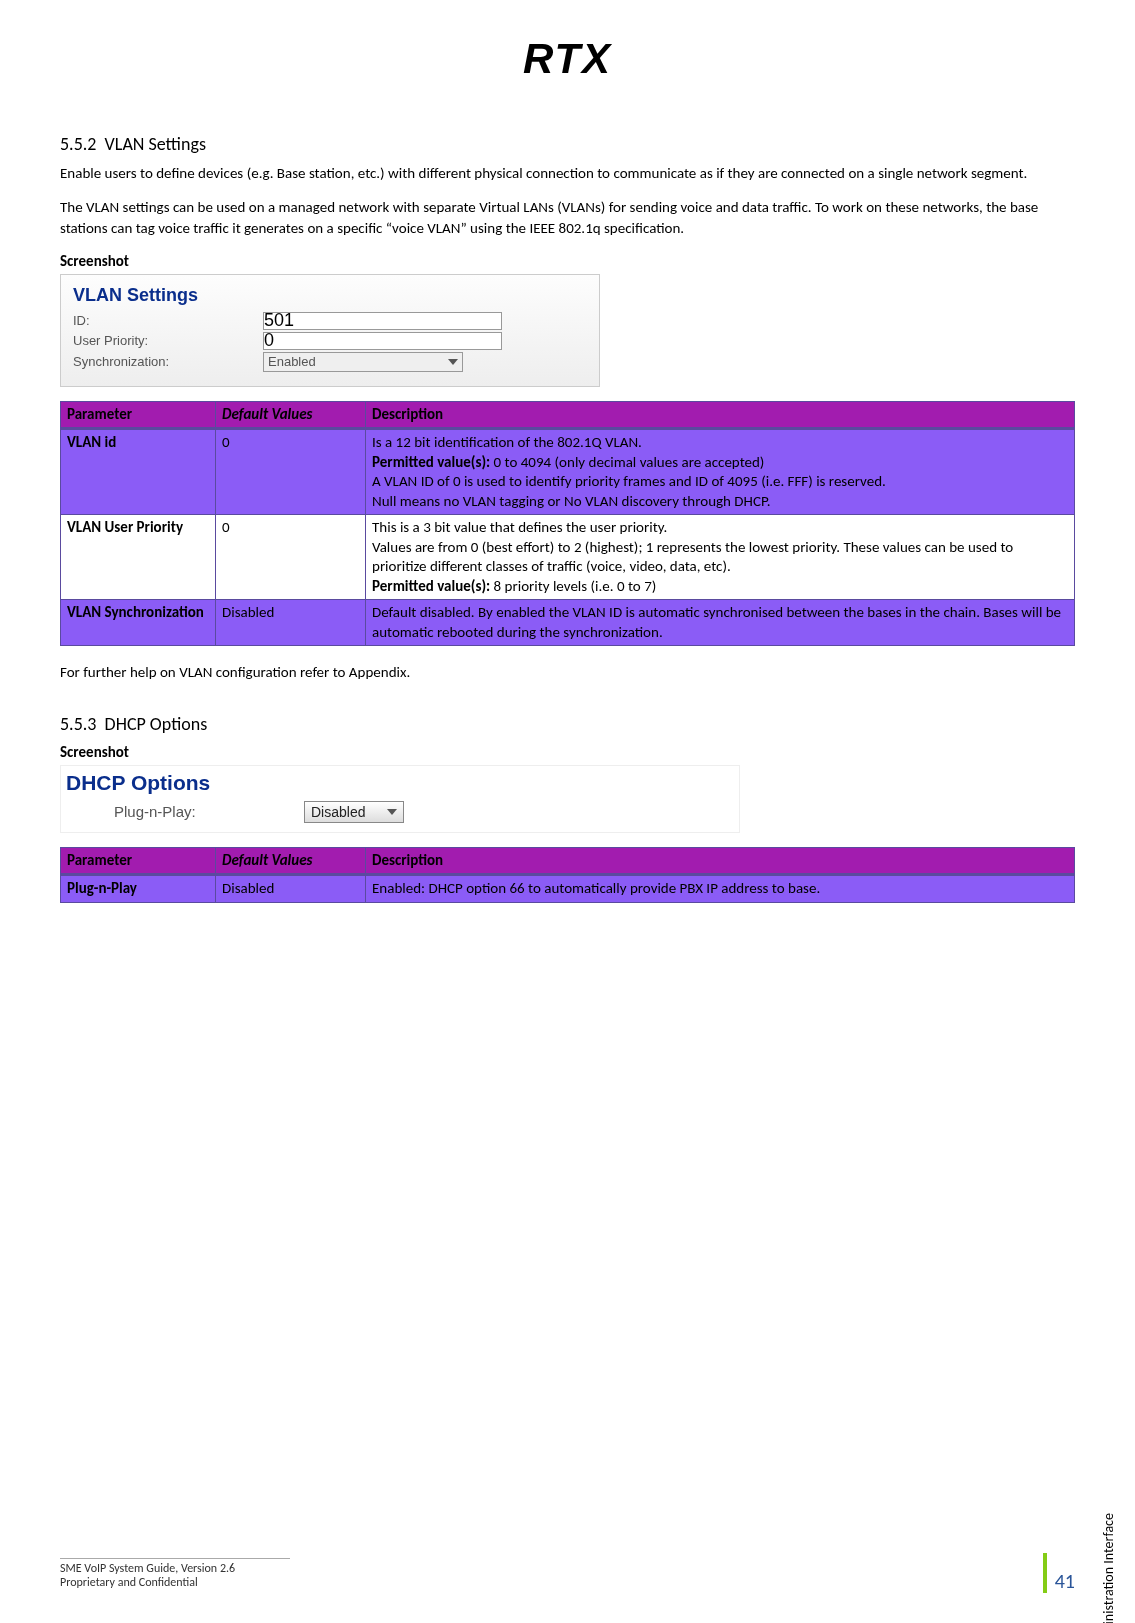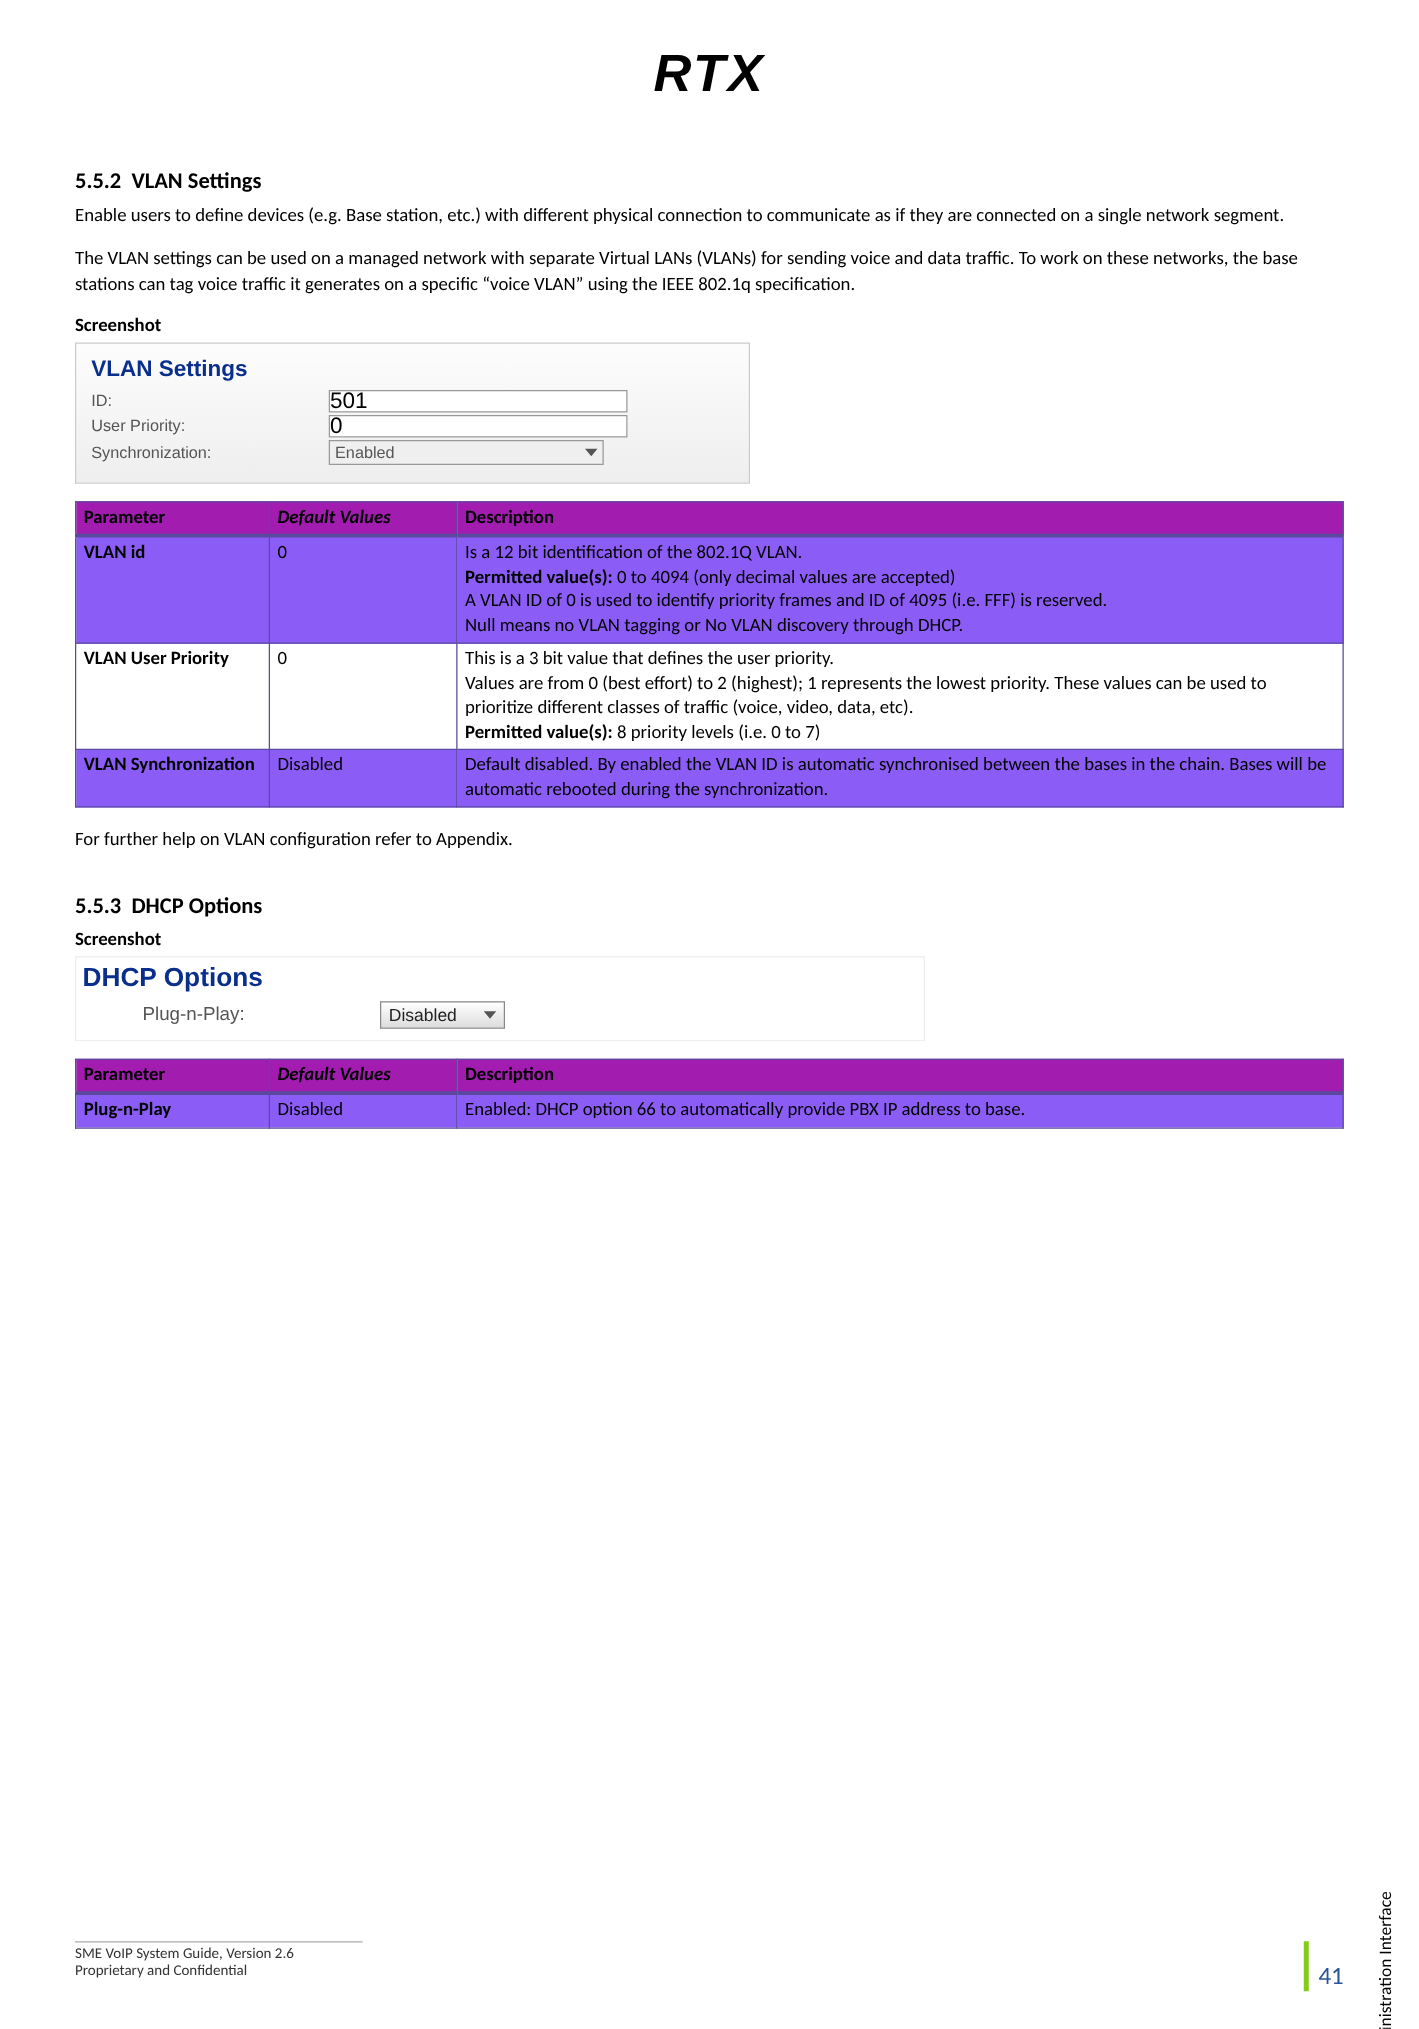--- a/index.html
+++ b/index.html
@@ -21,21 +21,21 @@
     .logo {
       font-family: Arial, sans-serif;
       font-size: 42px;
       font-weight: 900;
       letter-spacing: 2px;
       font-style: italic;
       color: #000;
     }
     h3.section {
       font-size: 18px;
-      font-weight: bold;
+      font-weight: normal;
       margin-top: 30px;
       margin-bottom: 8px;
     }
     p.para { font-size: 15px; line-height: 1.35; margin-bottom: 14px; }
     .bold-label { font-weight: bold; font-size: 15px; margin-bottom: 4px; display:block;}
     .screenshot-box {
       background: linear-gradient(#fdfdfd, #eeeeee);
       border: 1px solid #ccc;
       padding: 10px 12px 12px 12px;
       width: 540px;
@@ -57,21 +57,21 @@
       padding: 1px 0;
       height: 18px;
       width: 239px;
     }
     .ss-select {
       border: 1px solid #999;
       background: #efefef;
       font-size: 13px;
       padding: 1px 4px;
       height: 20px;
-      width: 220px;
+      width: 200px;
       display:flex;
       justify-content: space-between;
       align-items: center;
     }
     .triangle-down {
       width:0; height:0; border-left:5px solid transparent; border-right:5px solid transparent; border-top:6px solid #555;
     }
     table.param-table {
       border-collapse: collapse;
       width: 100%;
@@ -119,21 +119,21 @@
       color:#222;
     }
 
     .footer {
       position: absolute;
       bottom: 30px;
       left: 60px;
       right: 60px;
       display: flex;
       justify-content: space-between;
-      align-items: flex-start;
+      align-items: center;
       font-size: 12px;
       color: #333;
       gap: 30px;
     }
     .footer-left { border-top: 1px solid #aaa; width: 230px; padding-top: 2px;}
     .page-num {
       font-size: 20px;
       color: #2a5599;
       border-left: 4px solid #84cc16;
       padding-left: 8px;

